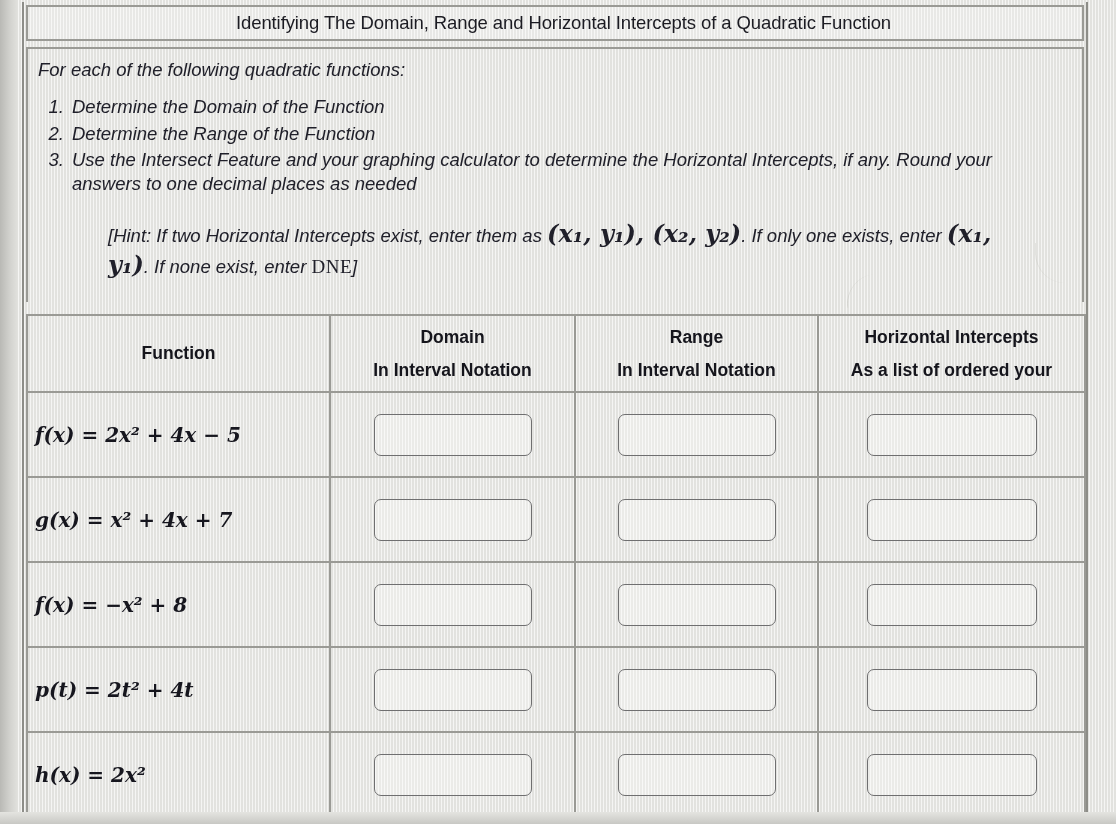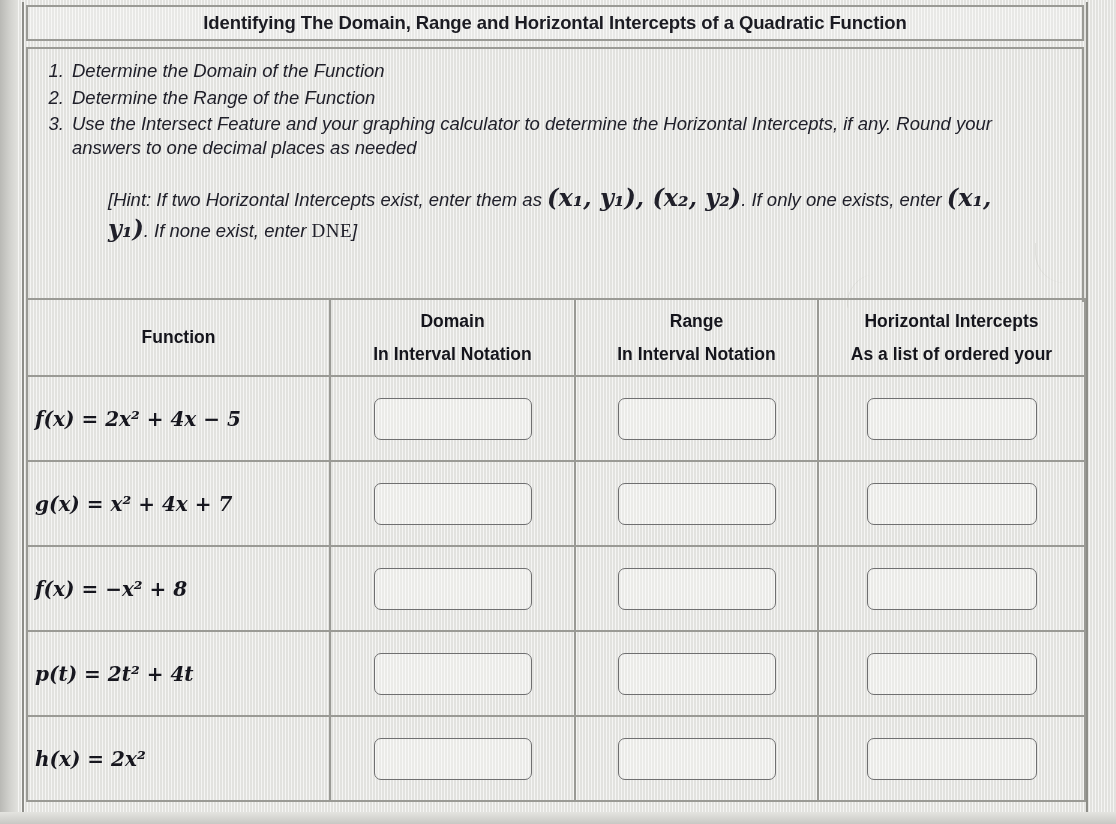--- a/index.html
+++ b/index.html
@@ -74,24 +74,25 @@
     height: 36px;
     box-sizing: border-box;
     border: 2px solid #9a9a95;
     display: flex;
     align-items: center;
     justify-content: center;
     background: rgba(255,255,255,0.22);
   }
   .title-text {
     font-size: 18.5px;
-    font-weight: bold;
+    font-weight: normal;
     color: #1b1b22;
     letter-spacing: -0.1px;
     white-space: nowrap;
+    padding-left: 17px;
   }
 
   
   .instructions {
     position: absolute;
     left: 26px;
     top: 47px;
     width: 1058px;
     height: 255px;
     box-sizing: border-box;
@@ -148,21 +149,21 @@
     font-family: Liberation Serif, serif;
     font-style: normal;
     font-size: 19px;
     letter-spacing: 0.5px;
   }
 
   
   .wtable {
     position: absolute;
     left: 26px;
-    top: 298px;
+    top: 314px;
     width: 1058px;
     border-collapse: collapse;
     table-layout: fixed;
   }
   .wtable th, .wtable td {
     border: 2px solid #9a9a95;
     padding: 7px;
     vertical-align: middle;
     background: transparent;
   }
@@ -238,20 +239,21 @@
 
 <div class="page">
 
   <div class="sheet"></div>
 
   <div class="title-bar">
     <div class="title-text">Identifying The Domain, Range and Horizontal Intercepts of a Quadratic Function</div>
   </div>
 
   <div class="instructions">
+    <p class="intro">For each of the following quadratic functions:</p>
 
     <ul class="step-list">
       <li class="step">
         <span class="step-num">1.</span>
         <span class="step-body">Determine the Domain of the Function</span>
       </li>
       <li class="step">
         <span class="step-num">2.</span>
         <span class="step-body">Determine the Range of the Function</span>
       </li>

